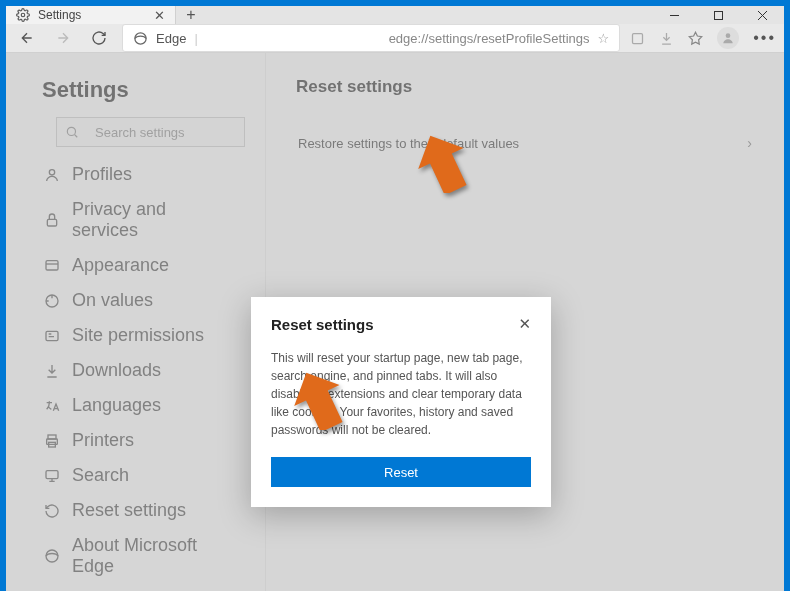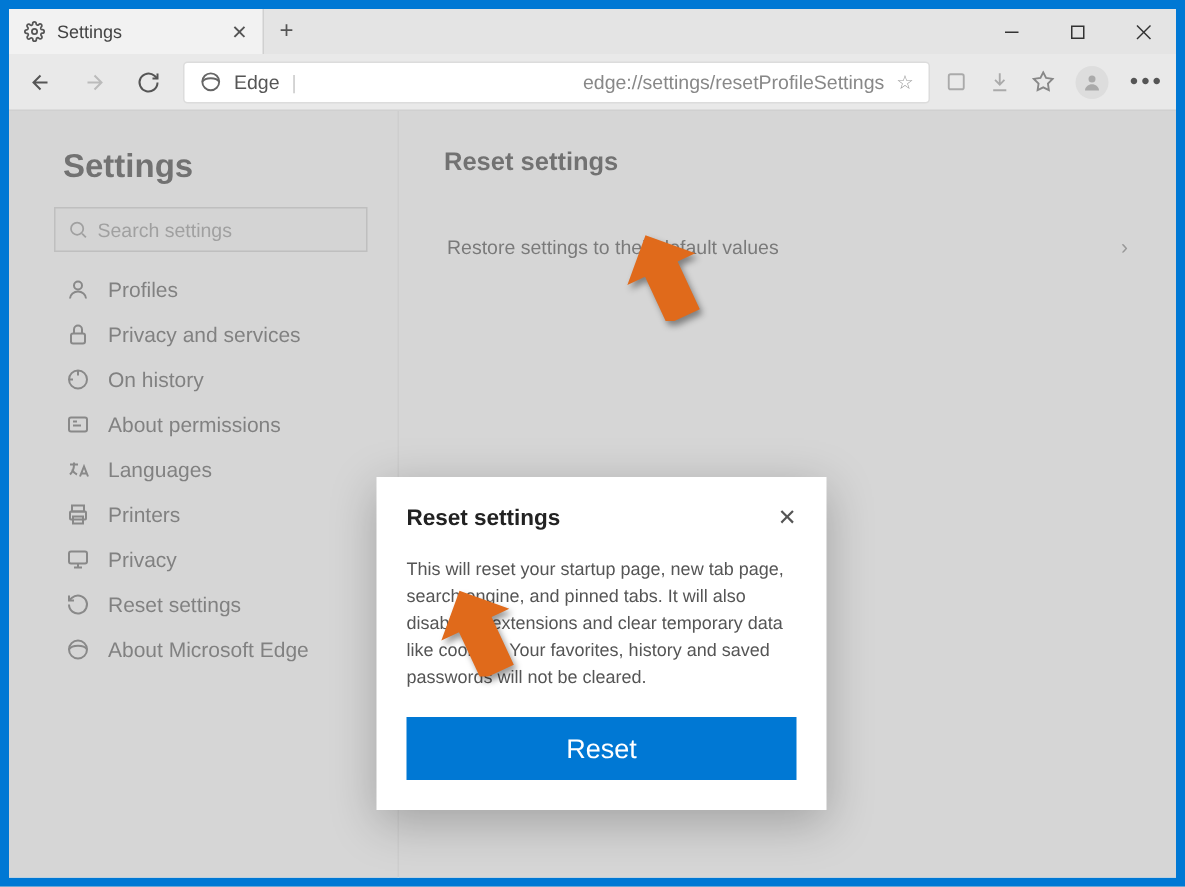--- a/index.html
+++ b/index.html
@@ -18,36 +18,36 @@
   .omnibox { flex: 1; height: 28px; background: #fff; border-radius: 3px; display: flex; align-items: center; padding: 0 10px; gap: 8px; font-size: 13px; color: #666; border: 1px solid #dcdcdc; }
   .omnibox .edge-label { color: #555; }
   .omnibox .sep { color: #ccc; }
   .omnibox .url { color: #888; flex: 1; text-align: right; }
   .star { color: #999; }
   .tb-icons { display: flex; align-items: center; gap: 14px; color: #999; }
   .avatar { width: 22px; height: 22px; border-radius: 50%; background: #ddd; display: flex; align-items: center; justify-content: center; }
   .content { flex: 1; display: flex; background: #fff; position: relative; }
   .sidebar { width: 260px; padding: 10px 20px 10px 30px; border-right: 1px solid #eee; }
   .settings-title { font-size: 22px; font-weight: 600; color: #222; margin: 14px 0 14px 6px; }
-  .search-box { height: 30px; border: 1px solid #ccc; background: #fafafa; display: flex; align-items: center; padding: 0 8px; gap: 6px; font-size: 13px; color: #888; margin-bottom: 10px; }
+  .search-box { height: 30px; border: 1px solid #ccc; background: #fafafa; display: flex; align-items: center; padding: 0 8px; gap: 16px; font-size: 13px; color: #888; margin-bottom: 10px; margin-left: 20px; }
   .nav { list-style: none; }
-  .nav li { display: flex; align-items: center; gap: 12px; padding: 7px 8px; font-size: 14px; color: #444; cursor: pointer; }
+  .nav li { display: flex; align-items: center; gap: 12px; padding: 7px 8px; font-size: 18px; color: #444; cursor: pointer; }
   .nav li svg { width: 16px; height: 16px; flex-shrink: 0; }
   .main { flex: 1; padding: 24px 30px; }
   .main-title { font-size: 17px; font-weight: 600; color: #222; margin-bottom: 26px; }
   .row { display: flex; align-items: center; justify-content: space-between; font-size: 13px; color: #333; padding: 12px 2px; cursor: pointer; }
   .chev { color: #777; font-size: 14px; }
   .overlay { position: absolute; inset: 0; background: rgba(180,180,180,0.55); }
   .dialog { position: absolute; left: 245px; top: 244px; width: 300px; background: #fff; box-shadow: 0 8px 30px rgba(0,0,0,0.25); padding: 18px 20px 20px; }
   .dialog-header { display: flex; justify-content: space-between; align-items: center; margin-bottom: 16px; }
   .dialog-title { font-size: 15px; font-weight: 600; color: #222; }
   .dialog-close { font-size: 15px; color: #555; cursor: pointer; }
   .dialog-body { font-size: 12px; line-height: 1.5; color: #555; margin-bottom: 18px; }
   .dialog-actions { display: flex; gap: 10px; }
-  .btn { flex: 1; height: 42px; font-size: 18px; border: none; cursor: pointer; }
+  .btn { flex: 1; height: 30px; font-size: 13px; border: none; cursor: pointer; }
   .btn-primary { background: #0078d4; color: #fff; }
   .btn-secondary { background: #eaeaea; color: #333; }
   .arrow { position: absolute; filter: drop-shadow(2px 3px 2px rgba(0,0,0,0.4)); }
   .arrow svg { display: block; }
 </style>
 </head>
 <body>
 
 <div class="window">
 
@@ -149,52 +149,65 @@
           </li>
         <li>
             <svg viewBox="0 0 24 24" fill="none" stroke="#555" stroke-width="2">
               <rect x="5" y="11" width="14" height="10" rx="2"></rect>
               <path d="M8 11V7a4 4 0 0 1 8 0v4"></path>
             </svg>
             <span>Privacy and services</span>
           </li>
         <li>
             <svg viewBox="0 0 24 24" fill="none" stroke="#555" stroke-width="2">
+              <rect x="3" y="4" width="18" height="14" rx="2"></rect>
+              <path d="M3 9h18"></path>
+            </svg>
+            <span>Appearance</span>
+          </li>
+        <li>
+            <svg viewBox="0 0 24 24" fill="none" stroke="#555" stroke-width="2">
               <circle cx="12" cy="12" r="9"></circle>
               <path d="M12 3v5m-5 4H3"></path>
             </svg>
-            <span>On history</span>
+            <span>On values</span>
           </li>
         <li>
             <svg viewBox="0 0 24 24" fill="none" stroke="#555" stroke-width="2">
               <rect x="3" y="5" width="18" height="14" rx="2"></rect>
               <path d="M7 9h4M7 13h8"></path>
             </svg>
-            <span>About permissions</span>
+            <span>Site permissions</span>
+          </li>
+        <li>
+            <svg viewBox="0 0 24 24" fill="none" stroke="#555" stroke-width="2">
+              <path d="M12 3v12m-5-5 5 5 5-5M5 21h14"></path>
+            </svg>
+            <span>Downloads</span>
           </li>
         <li>
             <svg viewBox="0 0 24 24" fill="none" stroke="#555" stroke-width="2">
               <path d="M4 7h8M8 5v2c0 4-2 8-4 10m2-5c1 2 3 4 5 5m3 2 4-10 4 10m-7-3h6"></path>
             </svg>
             <span>Languages</span>
           </li>
         <li>
             <svg viewBox="0 0 24 24" fill="none" stroke="#555" stroke-width="2">
               <rect x="6" y="3" width="12" height="6"></rect>
               <rect x="4" y="9" width="16" height="8" rx="1"></rect>
               <rect x="7" y="14" width="10" height="7"></rect>
             </svg>
             <span>Printers</span>
           </li>
         <li>
             <svg viewBox="0 0 24 24" fill="none" stroke="#555" stroke-width="2">
               <rect x="3" y="4" width="18" height="12" rx="2"></rect>
               <path d="M8 20h8m-4-4v4"></path>
             </svg>
-            <span>Privacy</span>
+            <span>Search</span>
           </li>
         <li>
             <svg viewBox="0 0 24 24" fill="none" stroke="#555" stroke-width="2">
               <path d="M3 12a9 9 0 1 0 3-6.7L3 8"></path>
               <path d="M3 3v5h5"></path>
             </svg>
             <span>Reset settings</span>
           </li>
         <li>
             <svg viewBox="0 0 24 24" fill="#555">

